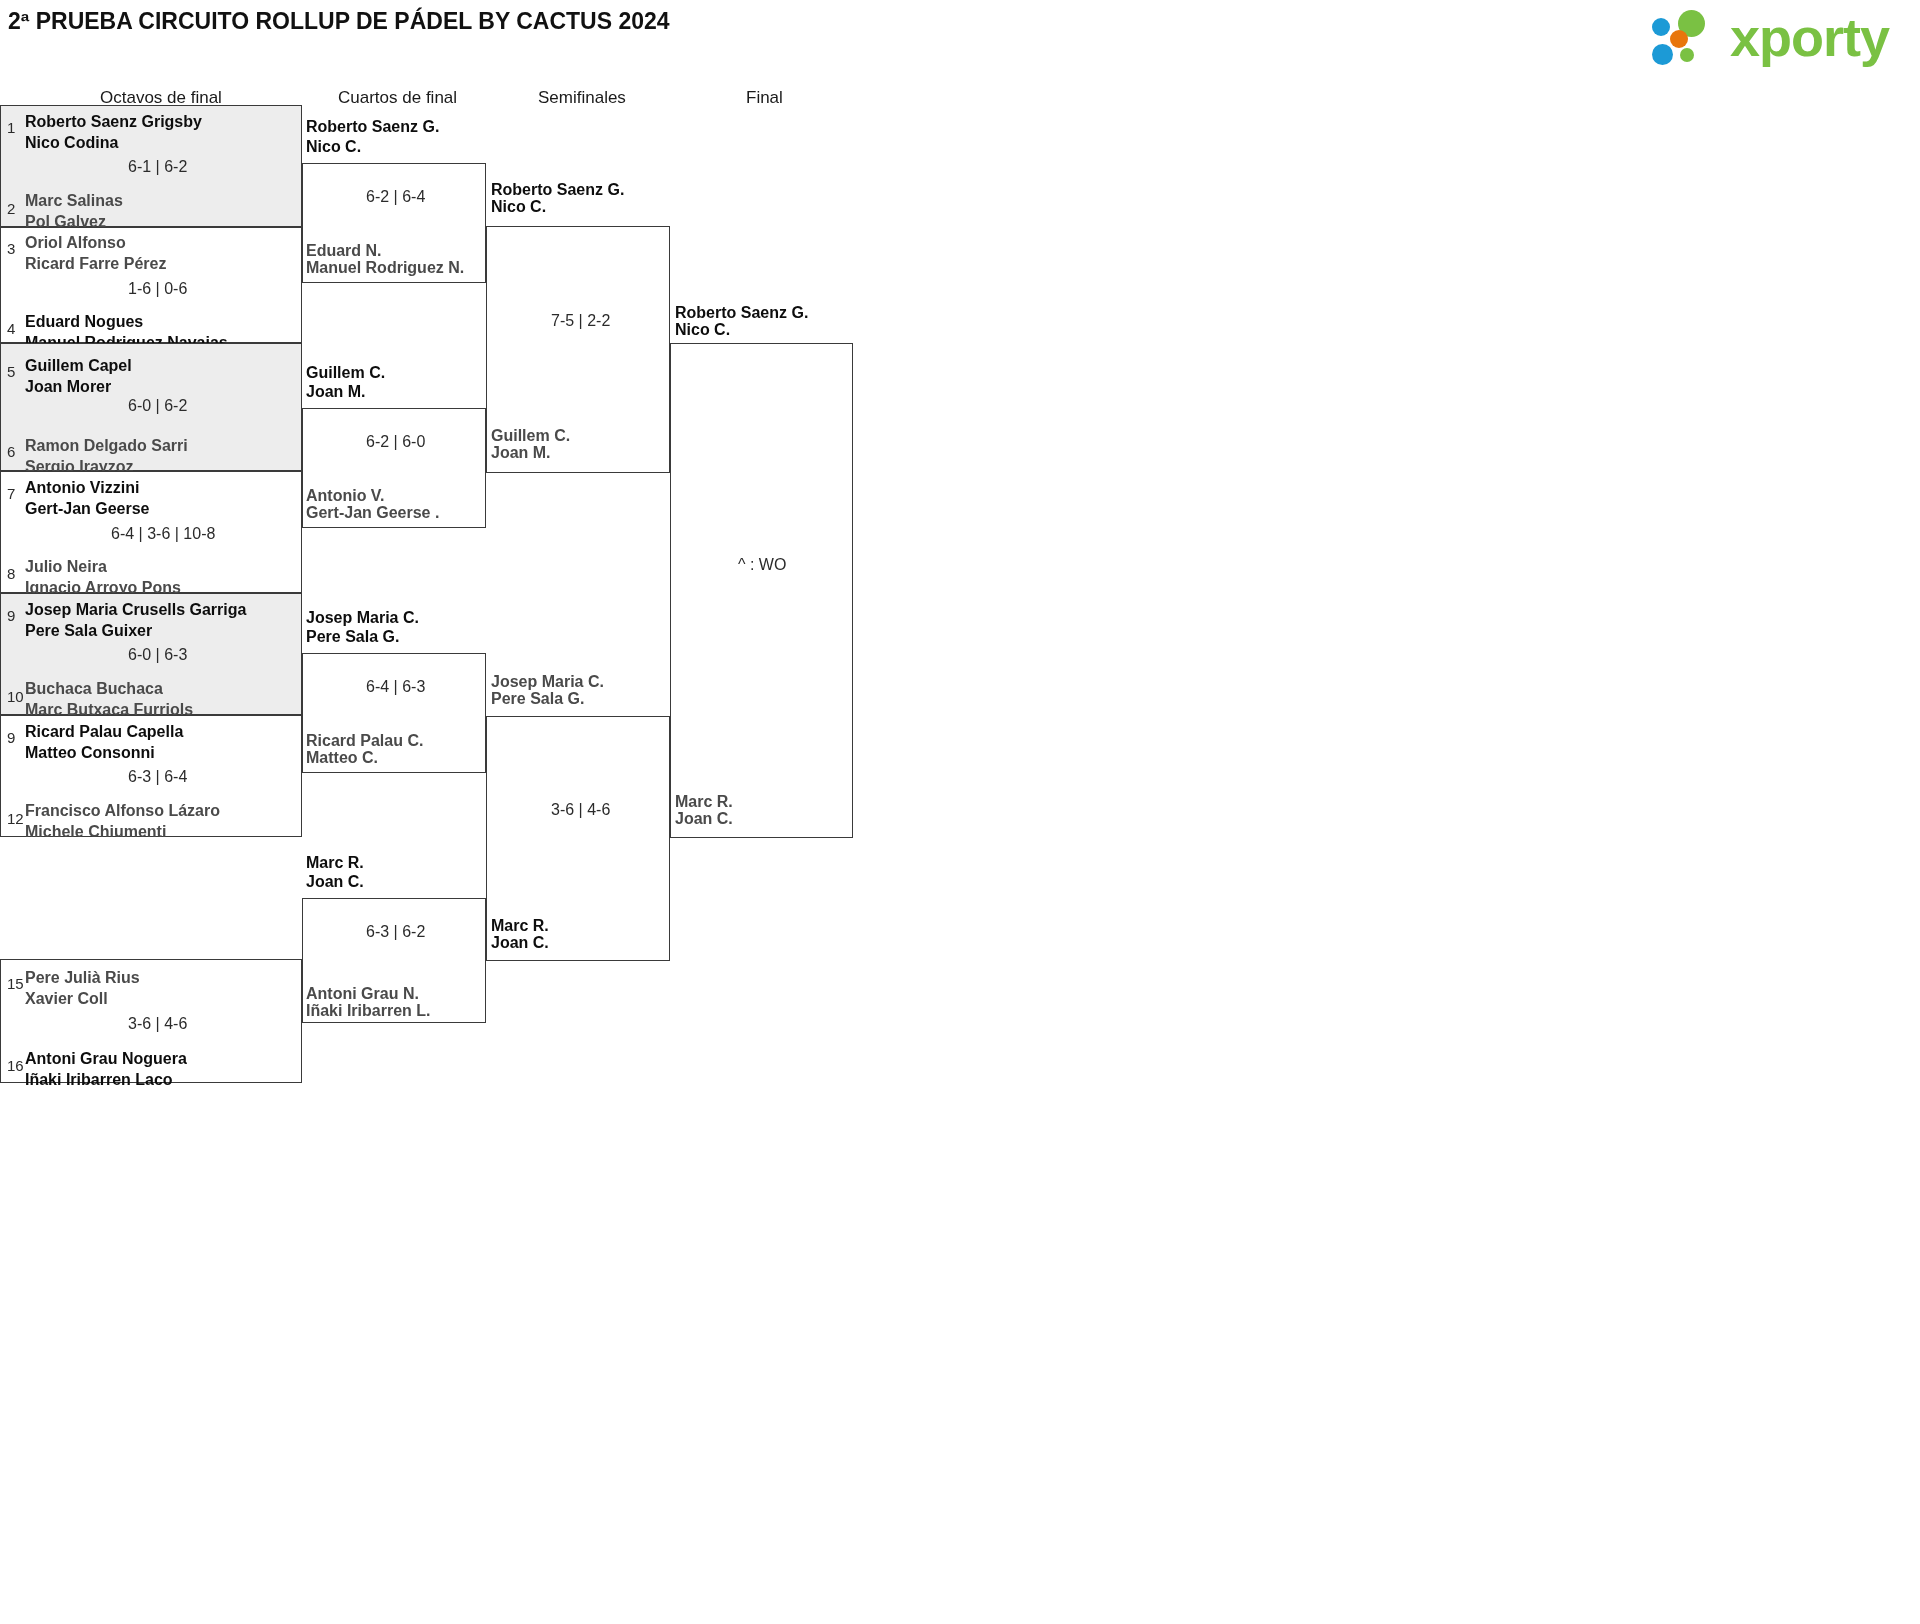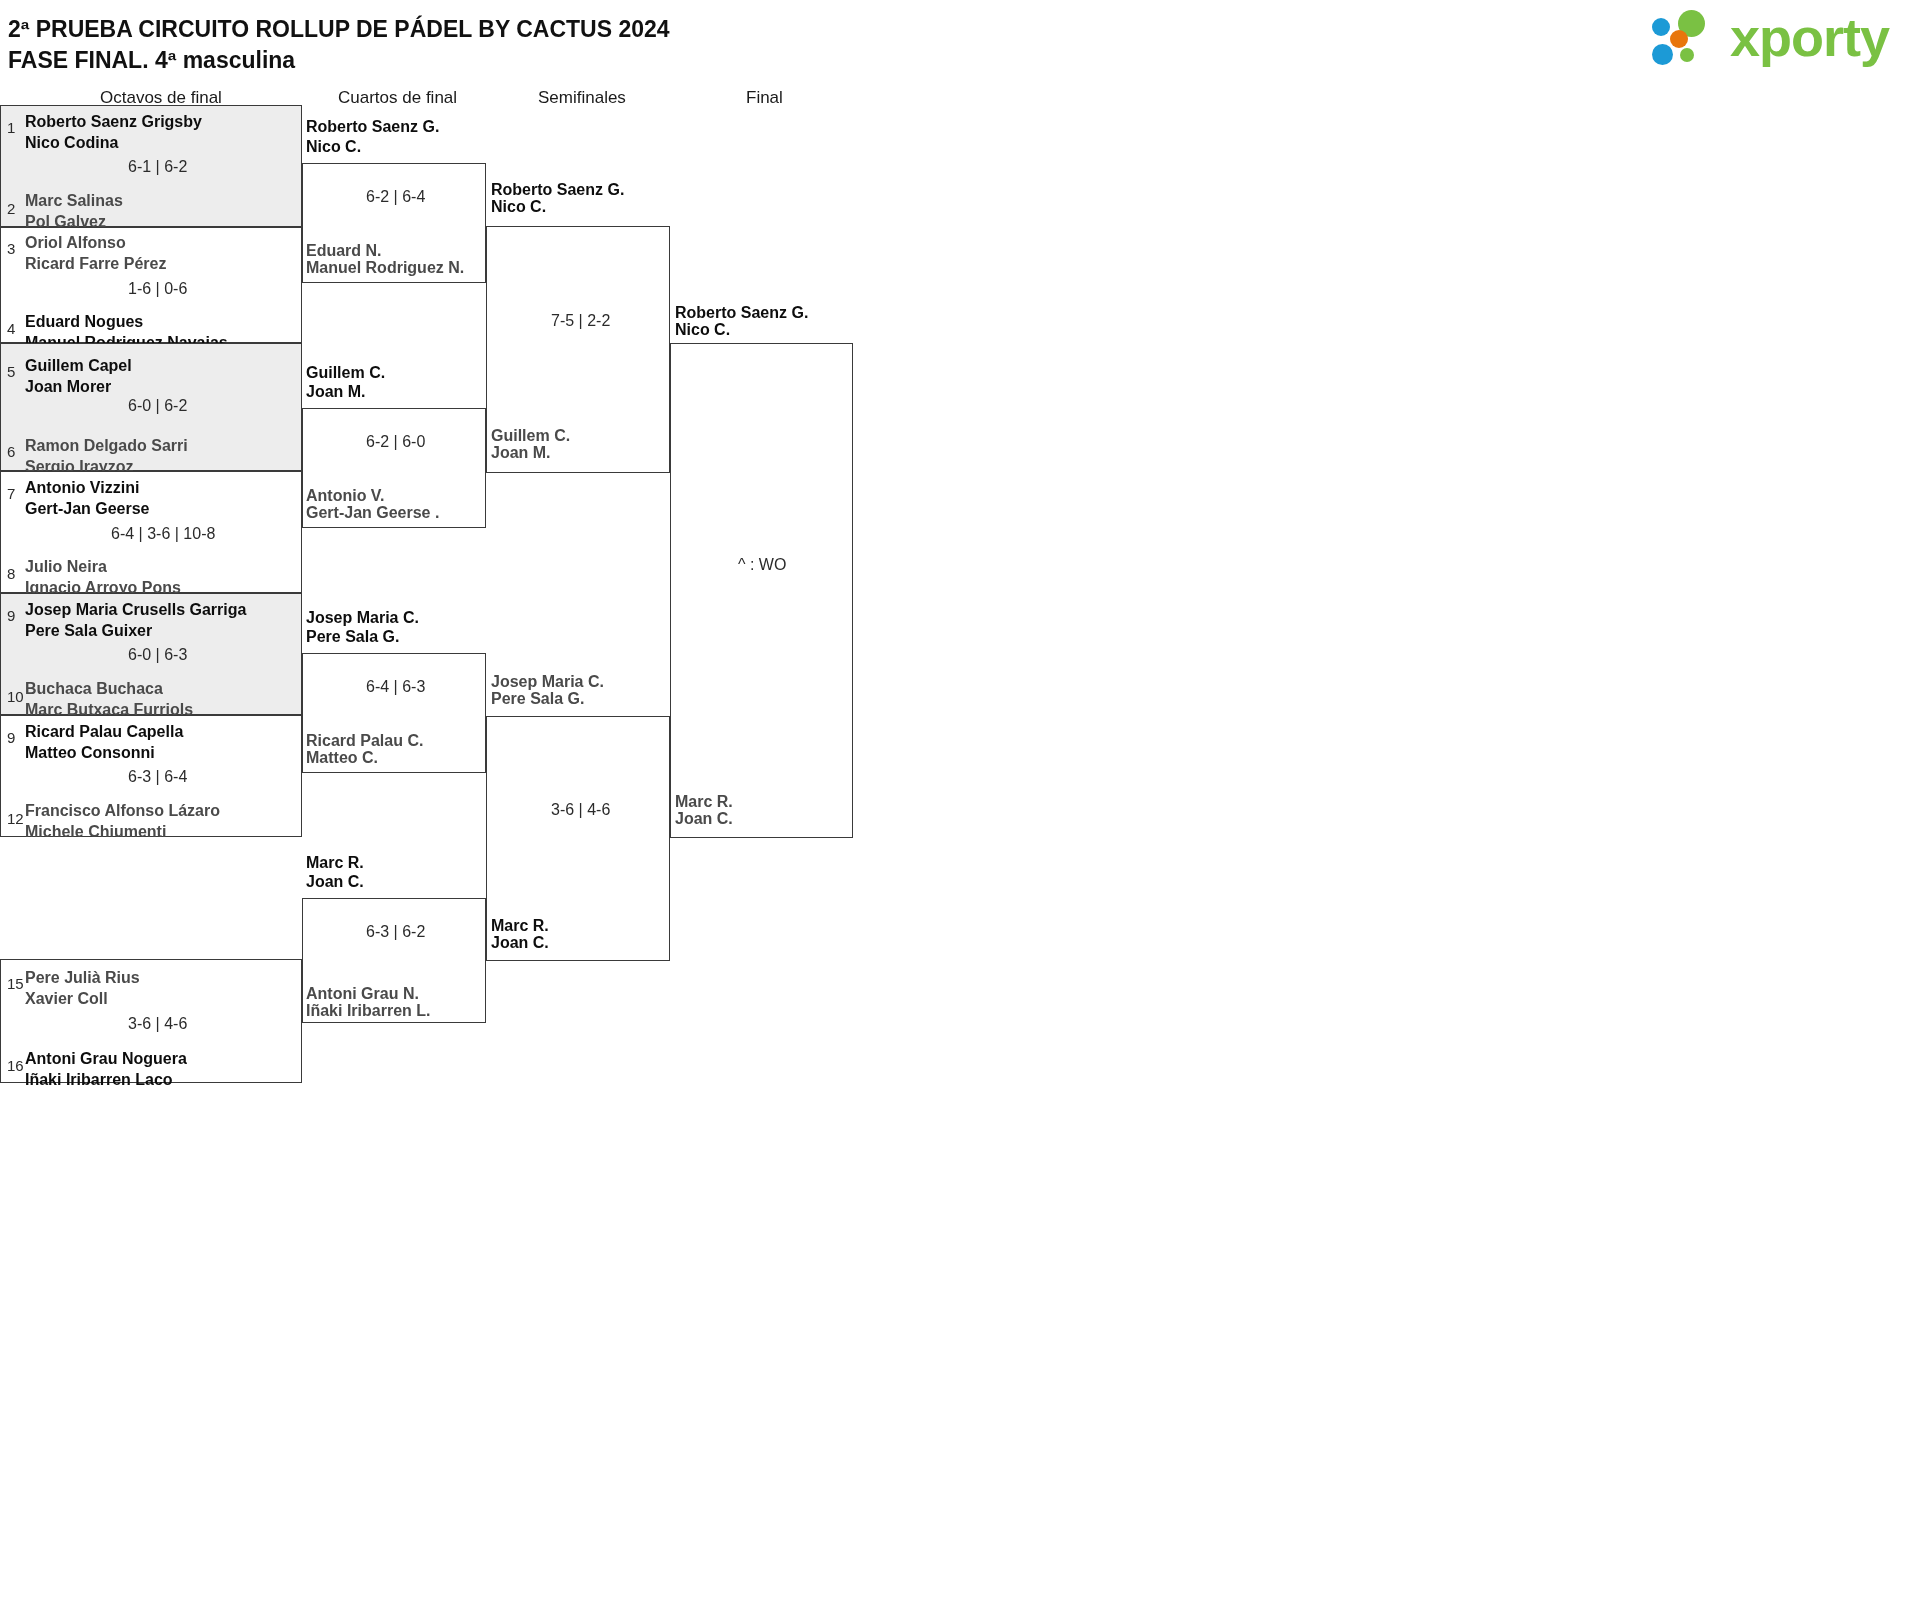--- a/index.html
+++ b/index.html
@@ -5,21 +5,21 @@
   * { box-sizing: border-box; }
   html, body {
     margin: 0; padding: 0;
     width: 1920px; height: 1624px;
     background: #ffffff;
     font-family: "Liberation Sans", sans-serif;
   }
   #root { position: relative; width: 1920px; height: 1624px; overflow: hidden; }
 
   
-  .title-block { position: absolute; left: 8px; top: 14px; }
+  .title-block { position: absolute; left: 8px; top: 6px; }
   .title-line { font-size: 23px; color: #111111; line-height: 31px; letter-spacing: 0px; white-space: nowrap; }
   .title-line.l1 { font-weight: bold; }
   .title-line.l2 { font-weight: bold; }
 
   
   .logo { position: absolute; right: 18px; top: 6px; width: 250px; height: 62px; }
   .logo-dots { position: absolute; left: 0; top: 4px; width: 76px; height: 56px; }
   .dot { position: absolute; border-radius: 50%; }
   .logo-text { position: absolute; left: 78px; top: 0px; font-size: 54px; font-weight: bold;
                color: #7AC143; letter-spacing: -1px; line-height: 62px; }
@@ -53,21 +53,20 @@
     background: transparent;
   }
 </style>
 </head>
 <body>
 
 <div id="root">
 
   <div class="title-block">
     <div class="title-line l1">2ª PRUEBA CIRCUITO ROLLUP DE PÁDEL BY CACTUS 2024</div>
-    <div class="title-line l2">FASE FINAL. 4ª masculina</div>
   </div>
 
   <div class="logo">
     <div class="logo-dots">
       <div class="dot" style="left:0px;  top:8px;  width:18px; height:18px; background:#1C9AD6;"></div>
       <div class="dot" style="left:26px; top:0px;  width:27px; height:27px; background:#7AC143;"></div>
       <div class="dot" style="left:18px; top:20px; width:18px; height:18px; background:#E8760C;"></div>
       <div class="dot" style="left:0px;  top:34px; width:21px; height:21px; background:#1C9AD6;"></div>
       <div class="dot" style="left:28px; top:38px; width:14px; height:14px; background:#7AC143;"></div>
     </div>

